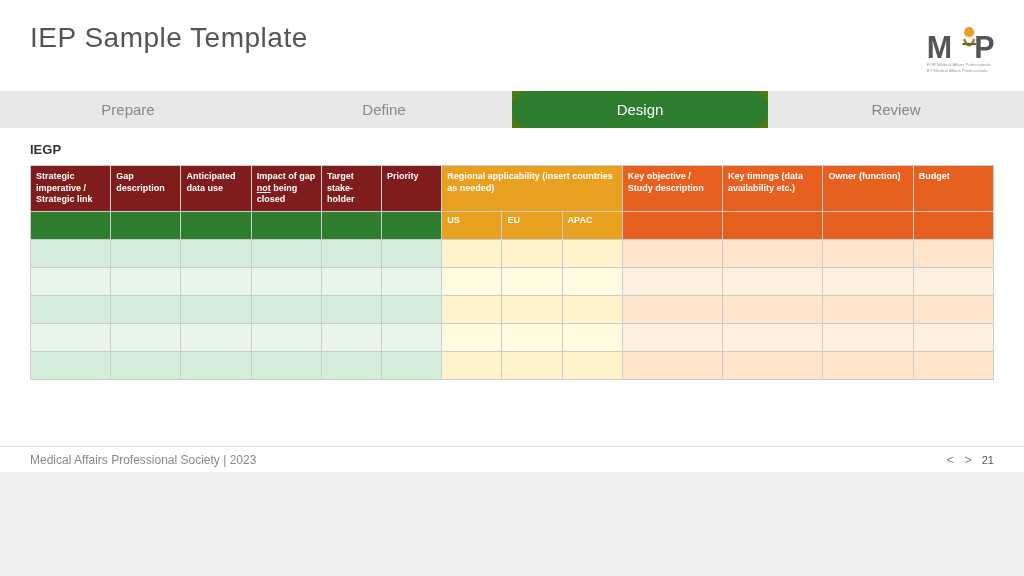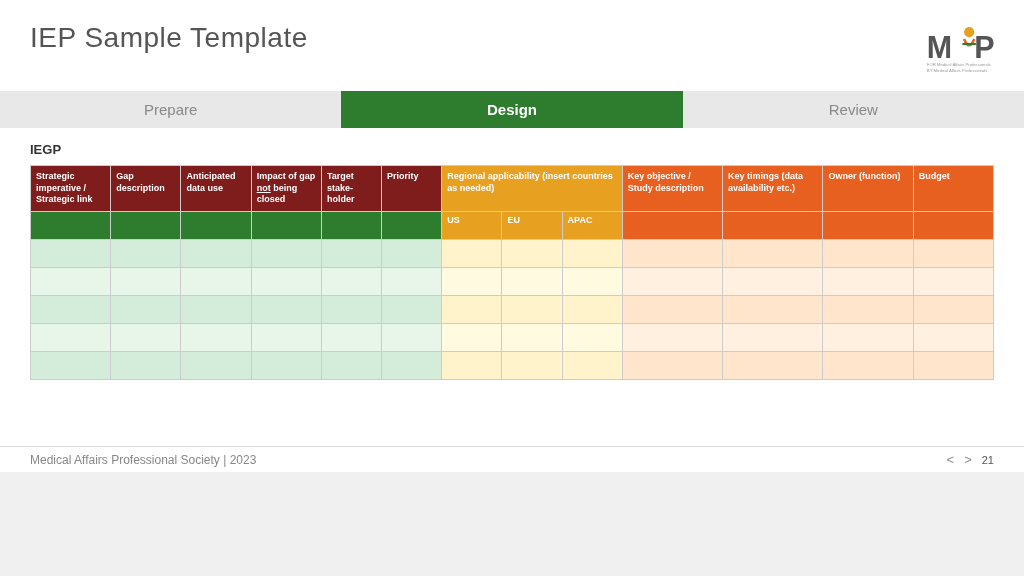--- a/index.html
+++ b/index.html
@@ -44,21 +44,22 @@
       text-align: center;
       padding: 10px 5px;
       font-size: 15px;
       color: #888;
       background: #e8e8e8;
       border: none;
     }
     .nav-tab.active {
       background: #2e7d2e;
       color: #fff;
-      font-weight: 700;
+      font-weight: 400;
+      border-radius: 17px;
     }
     
     .main-content {
       flex: 1;
       padding: 14px 30px 10px 30px;
       overflow: hidden;
     }
     .section-label {
       font-size: 13px;
       font-weight: 700;
@@ -185,20 +186,21 @@
         <text x="58" y="42" font-size="36" font-weight="900" fill="#555" font-family="Arial">PS</text>
 
         <text x="2" y="52" font-size="5" fill="#999" font-family="Arial">FOR Medical Affairs Professionals</text>
         <text x="2" y="59" font-size="5" fill="#999" font-family="Arial">BY Medical Affairs Professionals</text>
       </svg>
     </div>
   </div>
 
   <div class="nav-tabs">
     <div class="nav-tab">Prepare</div>
+    <div class="nav-tab">Define</div>
     <div class="nav-tab active">Design</div>
     <div class="nav-tab">Review</div>
   </div>
 
   <div class="main-content">
     <div class="section-label">IEGP</div>
 
     <table class="iegp-table">
       <thead>
         <tr>

